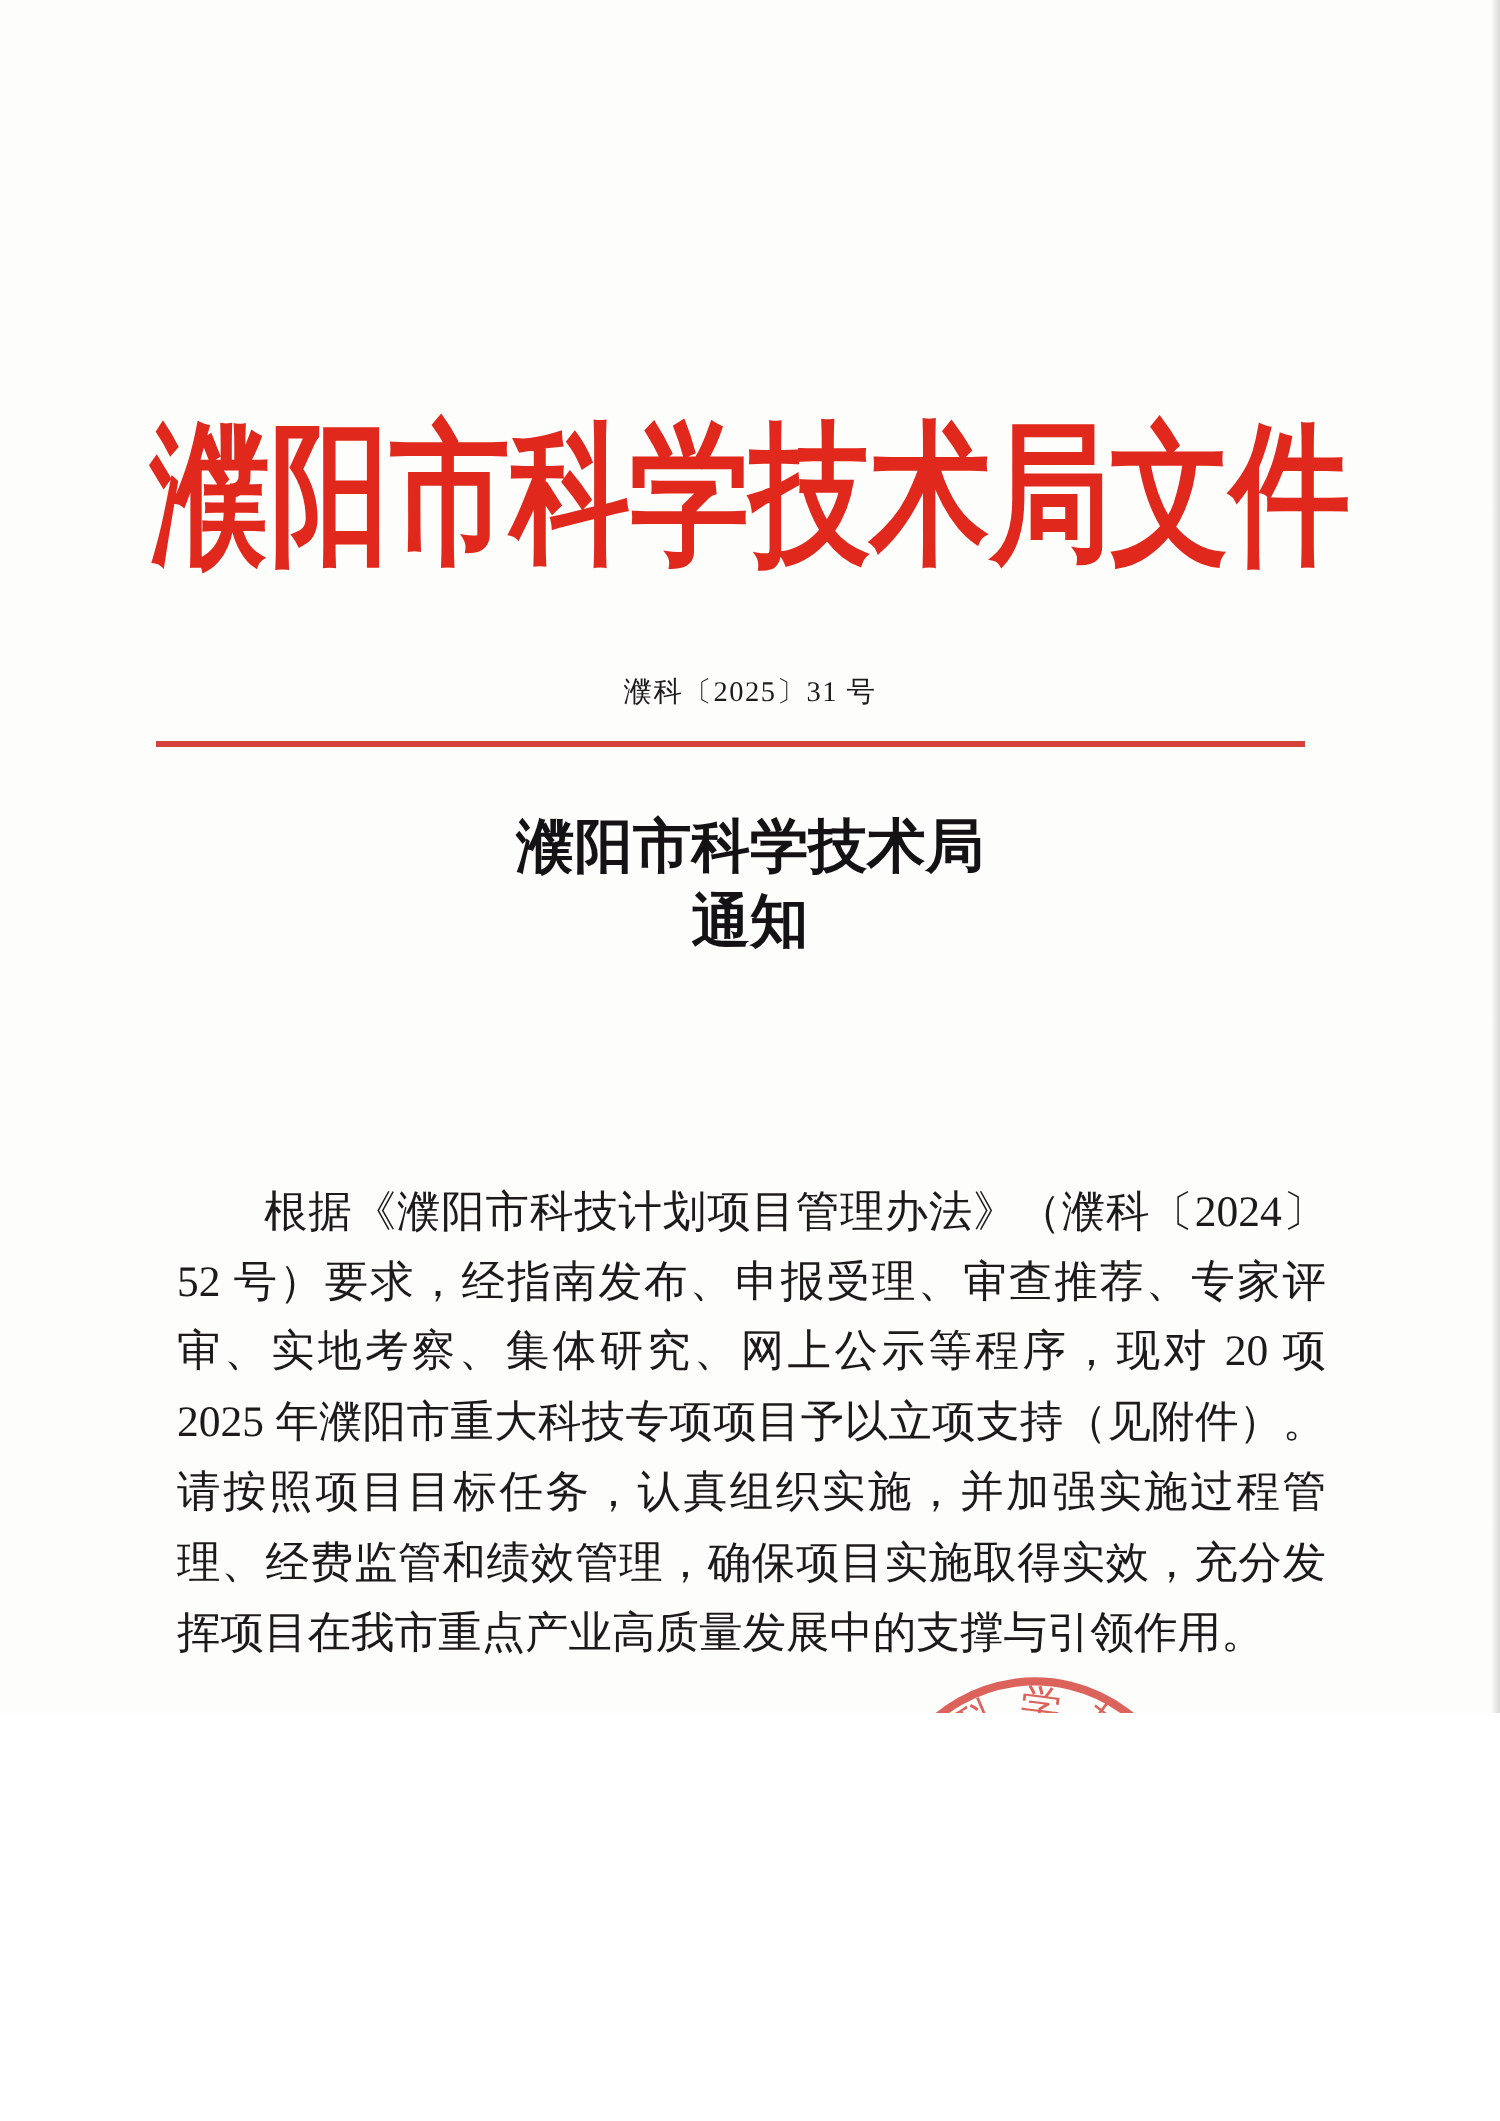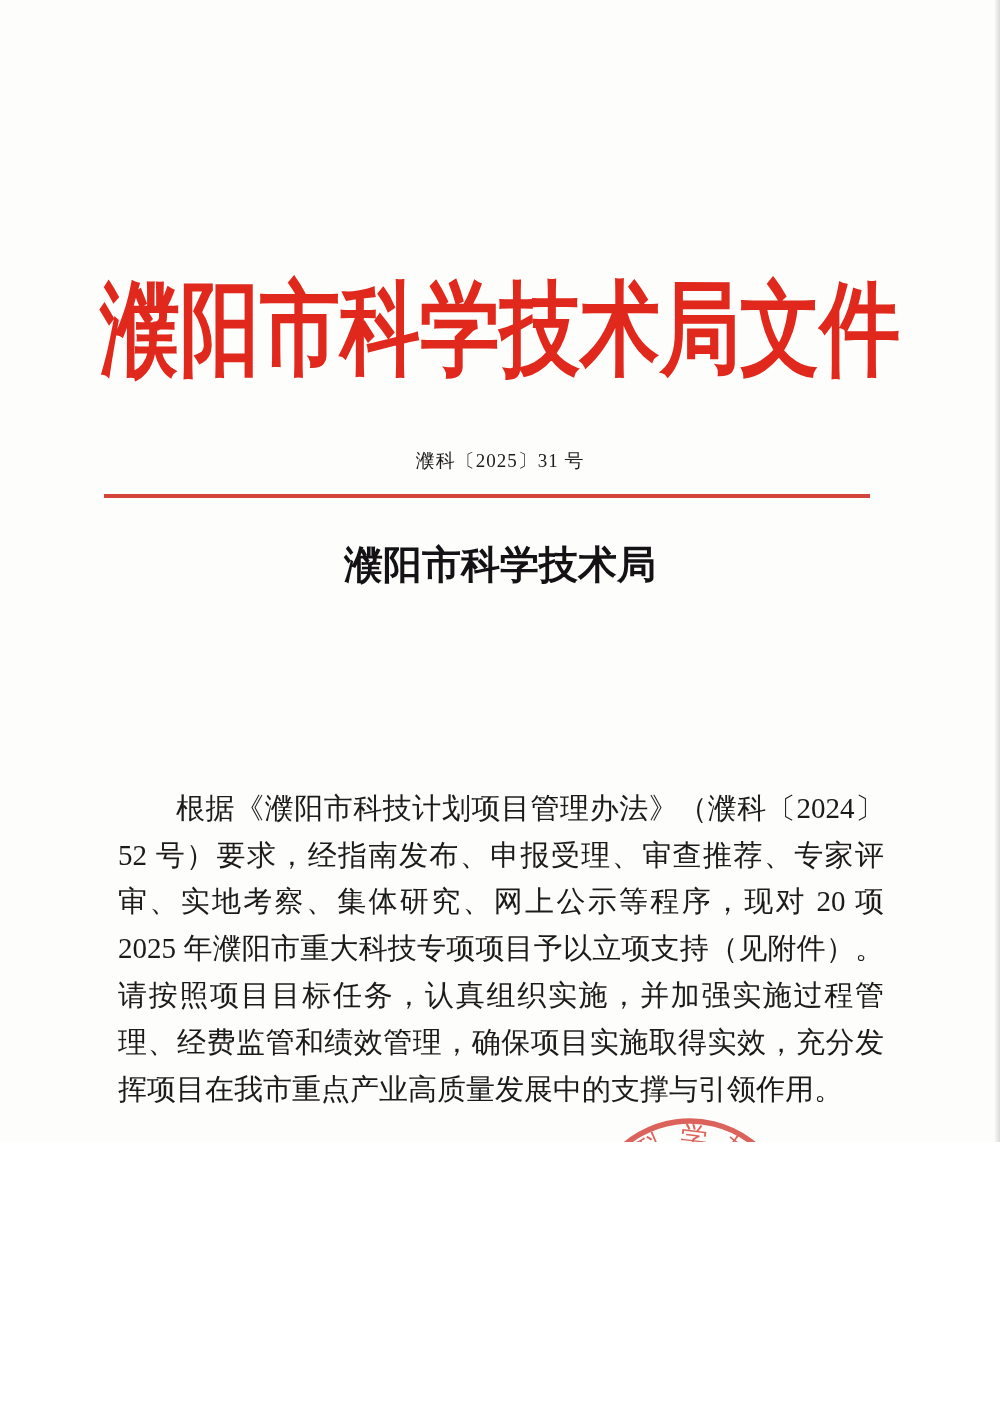--- a/index.html
+++ b/index.html
@@ -86,20 +86,21 @@
 <div class="page">
 
   <div class="header-title">濮阳市科学技术局文件</div>
 
   <div class="doc-number">濮科〔2025〕31 号</div>
 
   <div class="red-rule"></div>
 
   <div class="doc-title">
     <div>濮阳市科学技术局</div>
+    <div>通知</div>
   </div>
 
 
   <div class="body-text">根据《濮阳市科技计划项目管理办法》（濮科〔2024〕52 号）要求，经指南发布、申报受理、审查推荐、专家评审、实地考察、集体研究、网上公示等程序，现对 20 项 2025 年濮阳市重大科技专项项目予以立项支持（见附件）。请按照项目目标任务，认真组织实施，并加强实施过程管理、经费监管和绩效管理，确保项目实施取得实效，充分发挥项目在我市重点产业高质量发展中的支撑与引领作用。</div>
 
 
   <div class="date-line">2025 年 10 月 30 日</div>
 
   <svg class="seal" width="224" height="234" viewBox="0 0 224 234">
     <defs>

